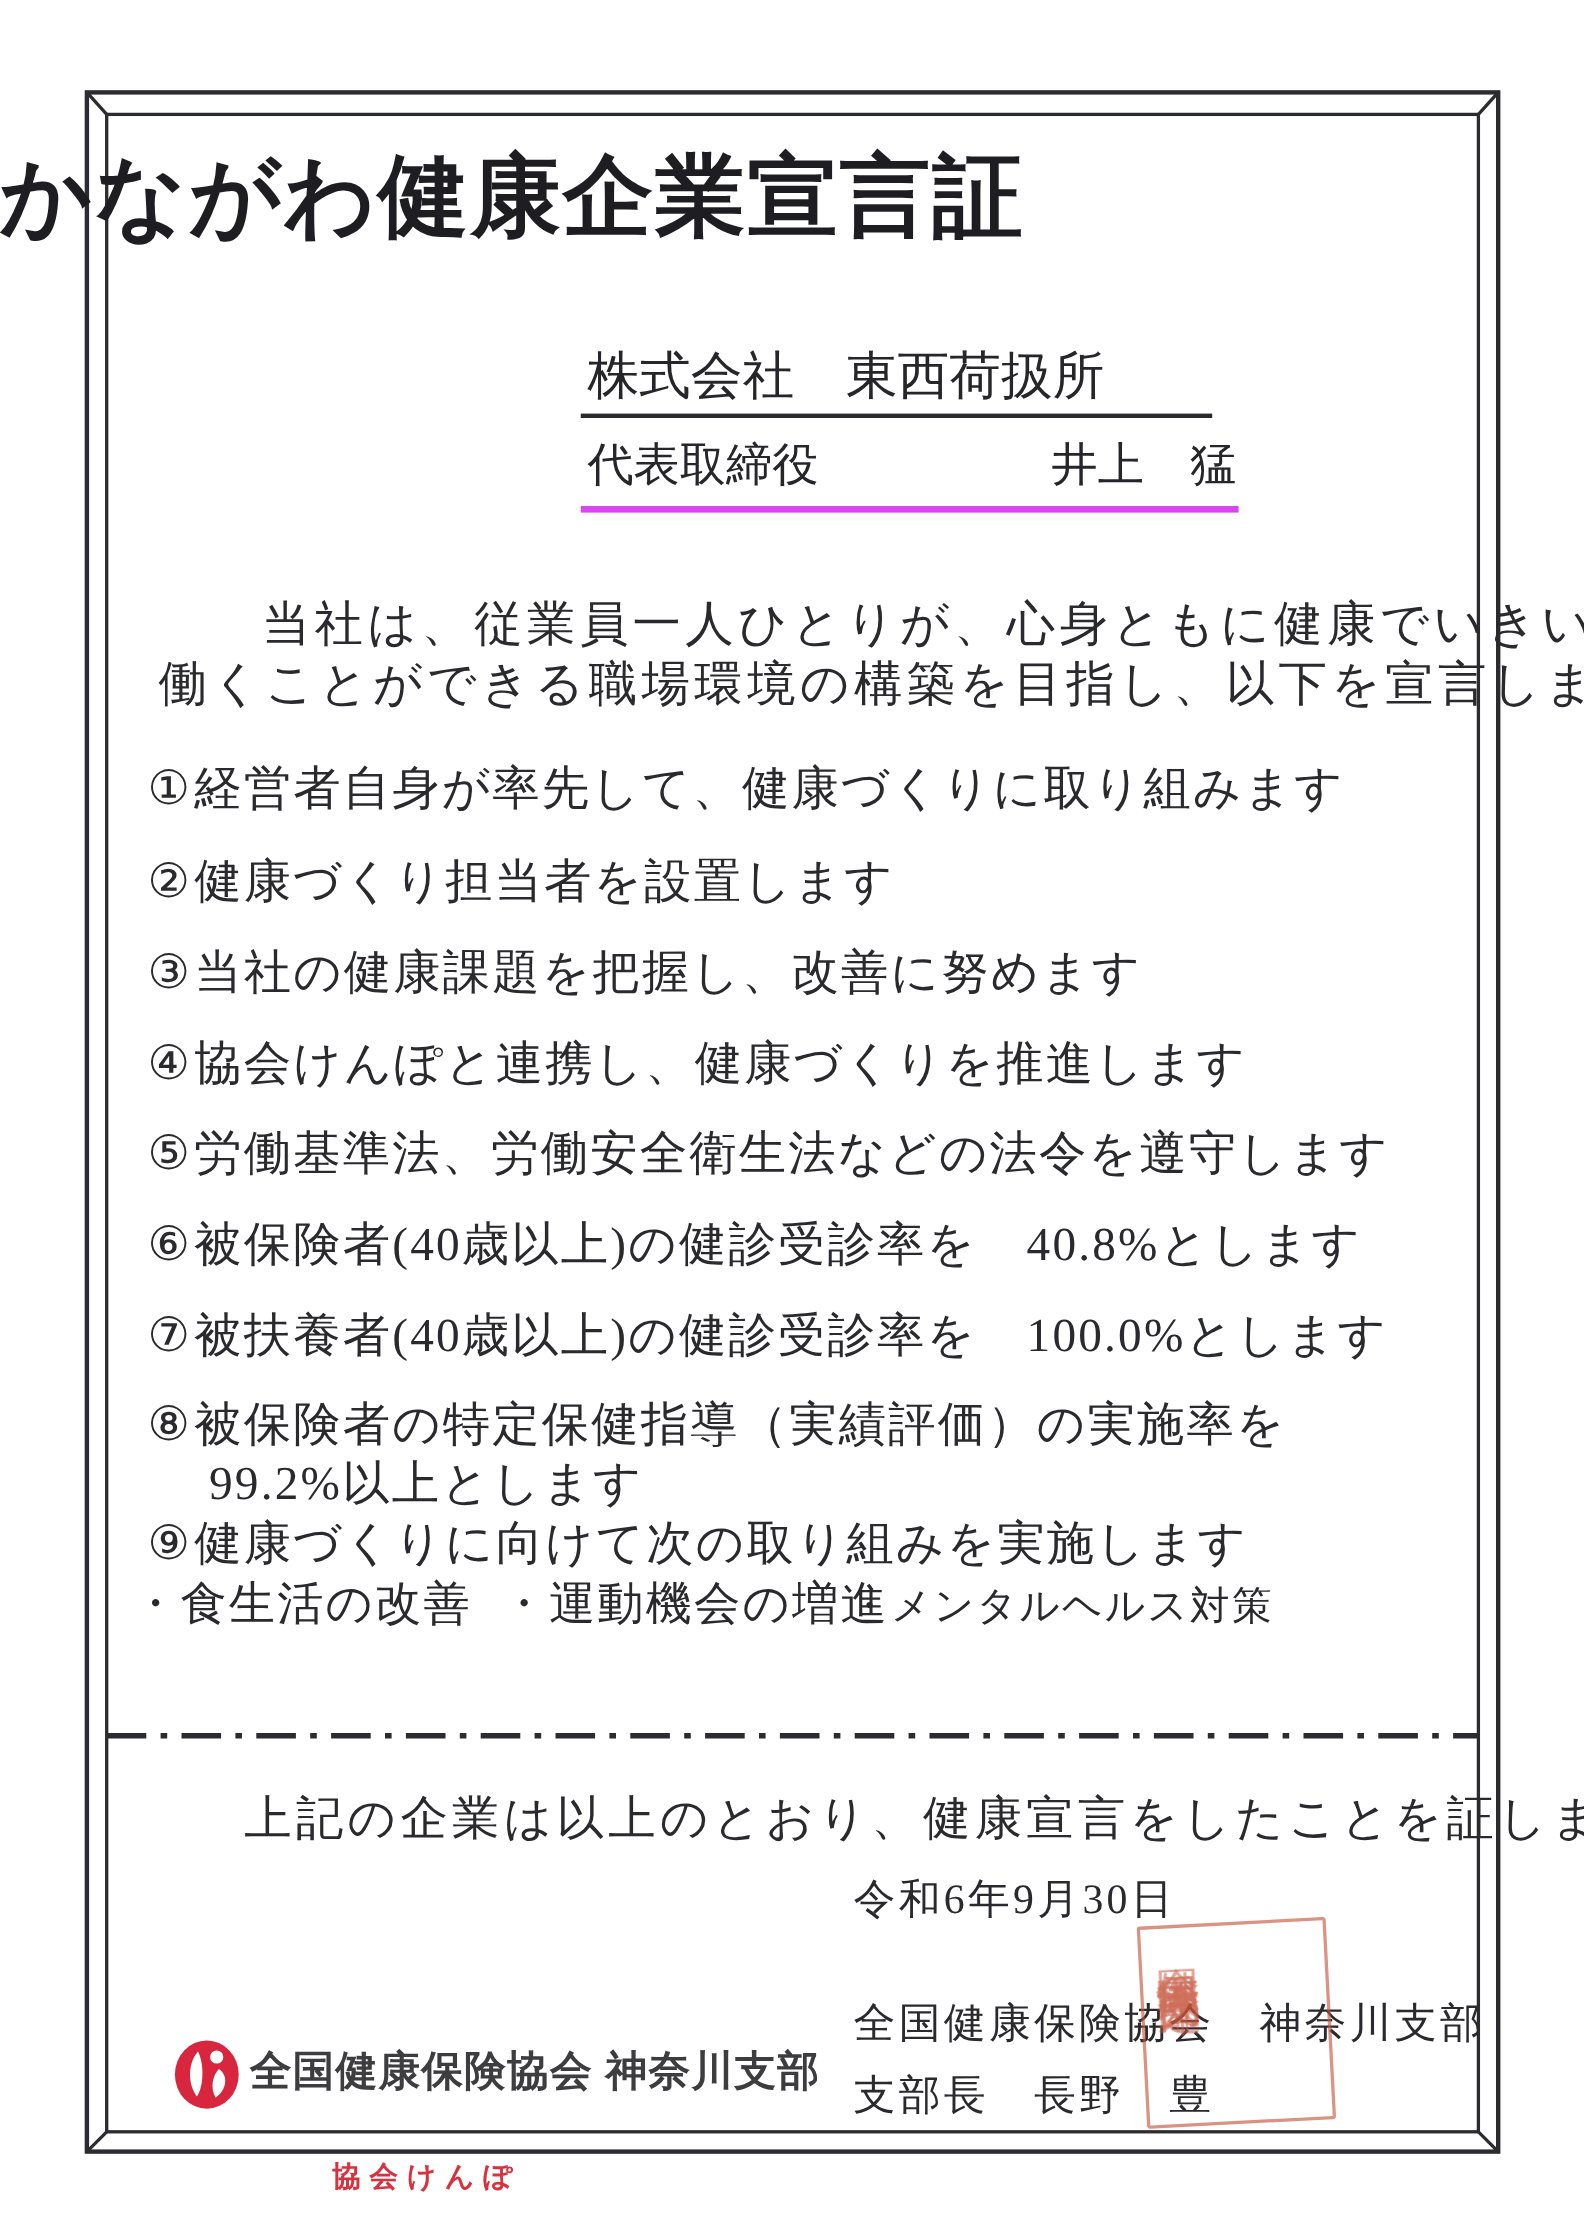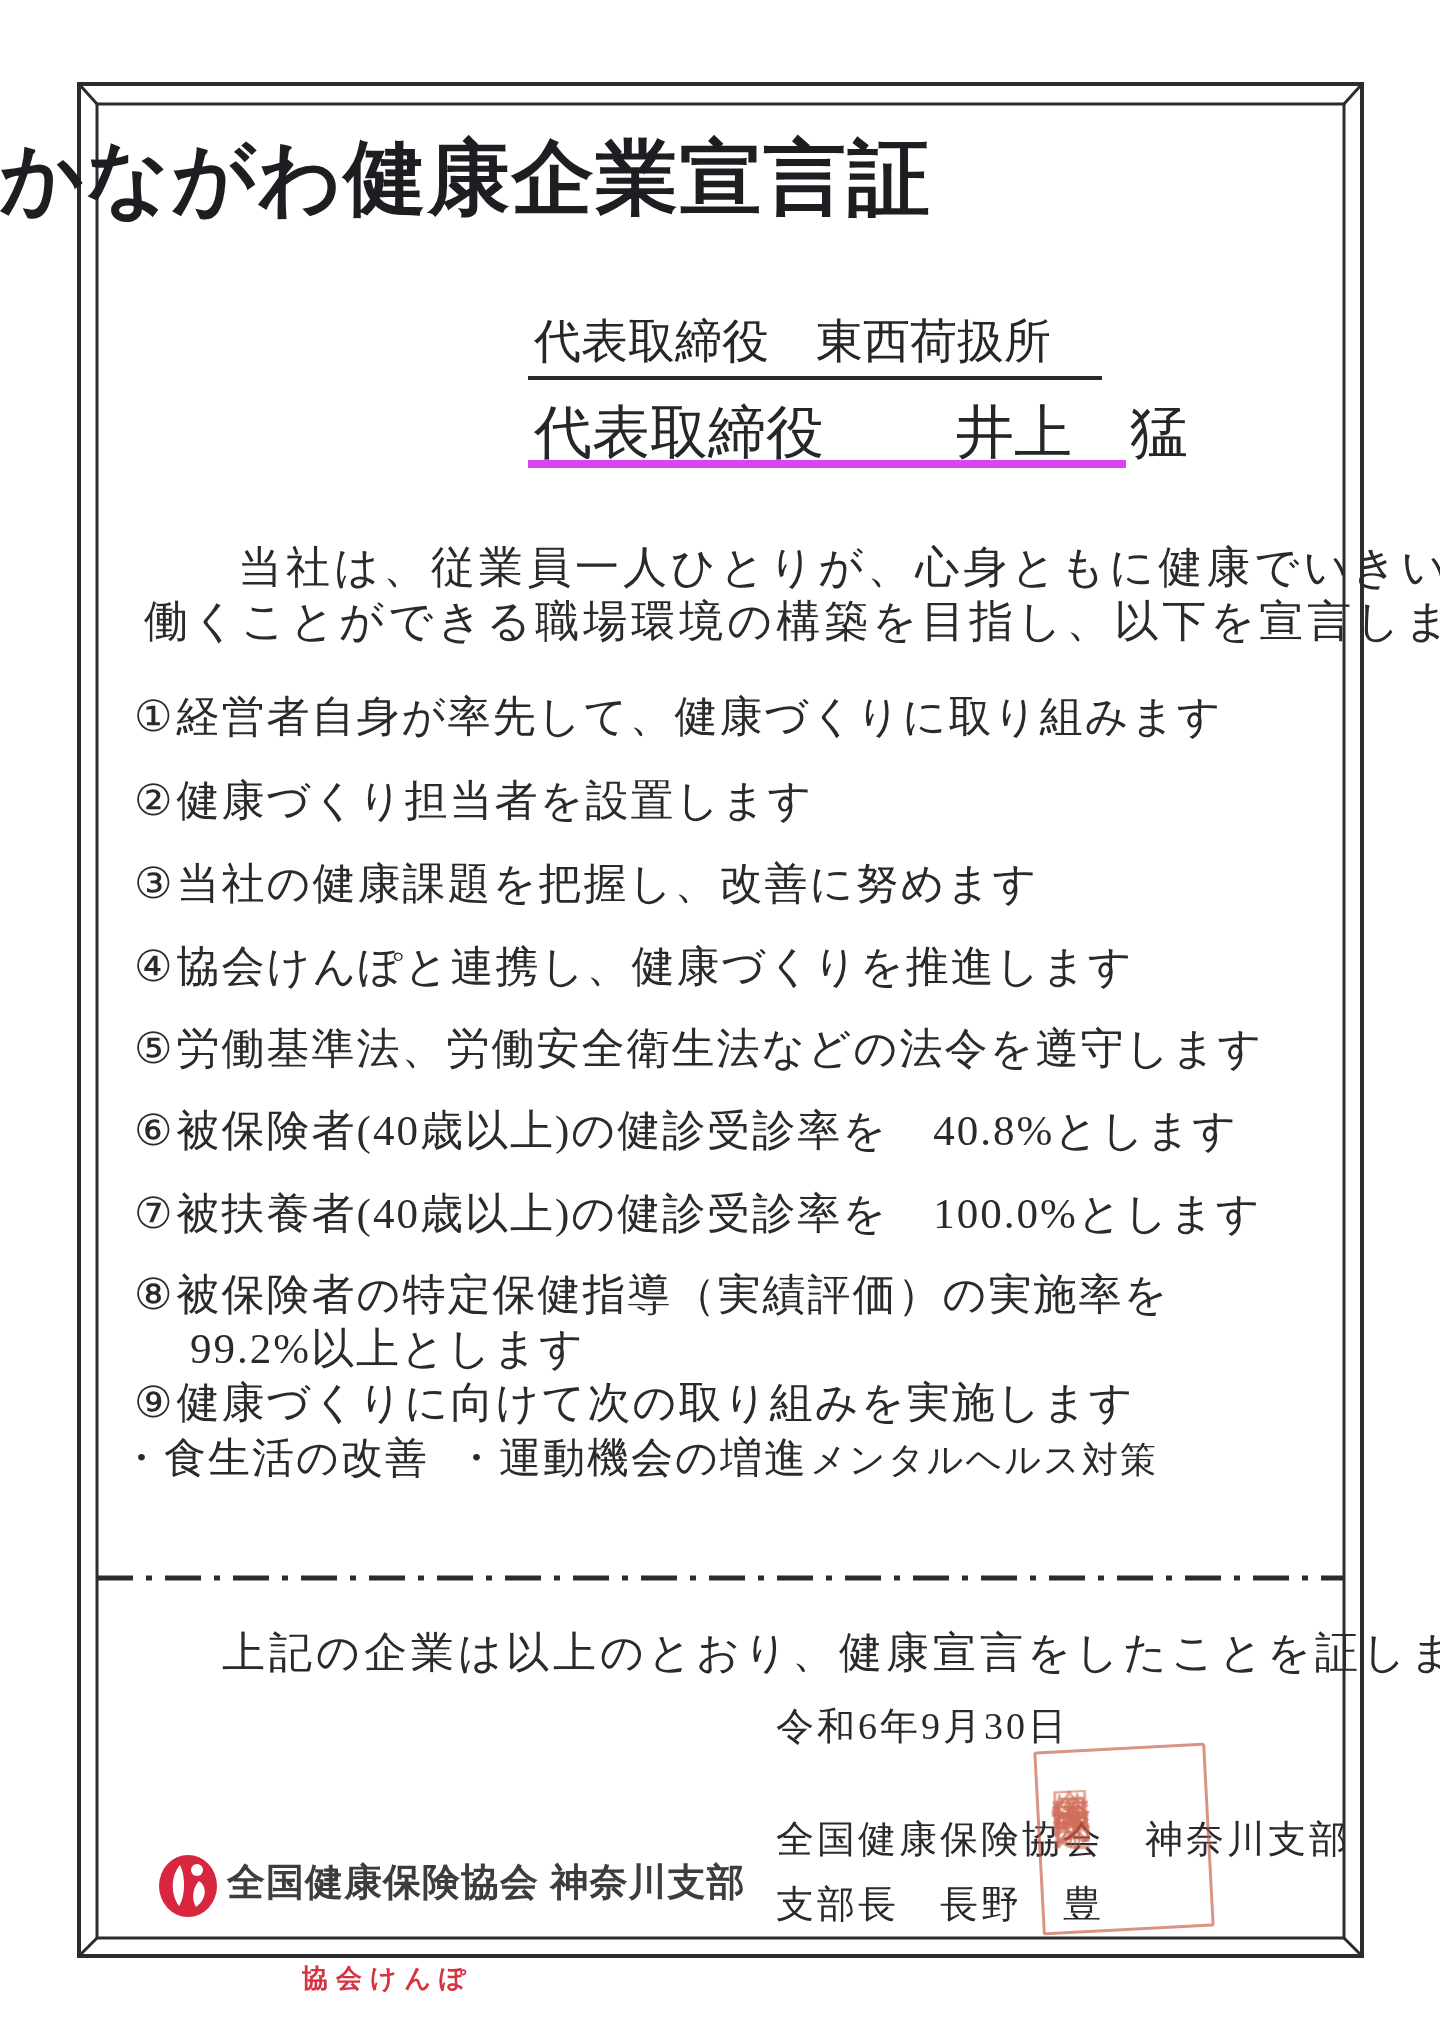--- a/index.html
+++ b/index.html
@@ -22,22 +22,22 @@
   }
   .company-line{
     left:528px;top:310px;width:568px;height:66px;
     font-size:47px;
     border-bottom:4px solid #2a2a2e;
     padding-left:6px;
     white-space:nowrap;
   }
   .rep-line{
     left:528px;top:394px;width:592px;height:66px;
-    font-size:58px;
-    border-bottom:8px solid #d946ef;
+    font-size:42px;
+    border-bottom:6px solid #d946ef;
     padding-left:6px;
     white-space:nowrap;
   }
   .rep-name{position:absolute;left:428px;top:0;white-space:pre;}
   .intro-line{font-size:44px;letter-spacing:4px;white-space:nowrap;color:#2a2a2e;}
   .decl{
     left:134px;font-size:43px;letter-spacing:2px;
     white-space:nowrap;color:#2a2a2e;
   }
   .decl .num{margin-right:2px;}
@@ -90,21 +90,21 @@
     <rect x="97" y="104" width="1247" height="1834" fill="none" stroke="#2c2c30" stroke-width="3"></rect>
     <line x1="79" y1="84" x2="97" y2="104" stroke="#2c2c30" stroke-width="3"></line>
     <line x1="1362" y1="84" x2="1344" y2="104" stroke="#2c2c30" stroke-width="3"></line>
     <line x1="79" y1="1956" x2="97" y2="1938" stroke="#2c2c30" stroke-width="3"></line>
     <line x1="1362" y1="1956" x2="1344" y2="1938" stroke="#2c2c30" stroke-width="3"></line>
   </svg>
 
   <div class="abs title">かながわ健康企業宣言証</div>
 
   <div class="abs company-line">
-    <span>代表取締役　東西荷扱所</span>
+    <span>株式会社　東西荷扱所</span>
   </div>
   <div class="abs rep-line">
     <span>代表取締役</span>
     <span class="rep-name">井上　猛</span>
   </div>
 
   <div class="abs intro-line" style="left:238px;top:538px;">当社は、従業員一人ひとりが、心身ともに健康でいきいきと</div>
   <div class="abs intro-line" style="left:144px;top:592px;">働くことができる職場環境の構築を目指し、以下を宣言します。</div>
 
   <div class="abs decl" style="top:688px;">

